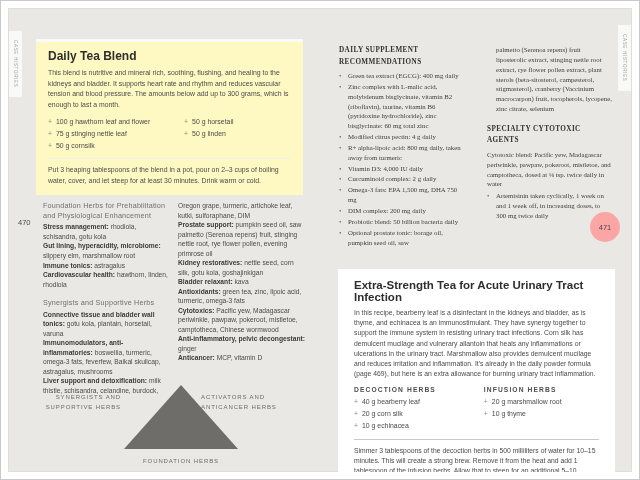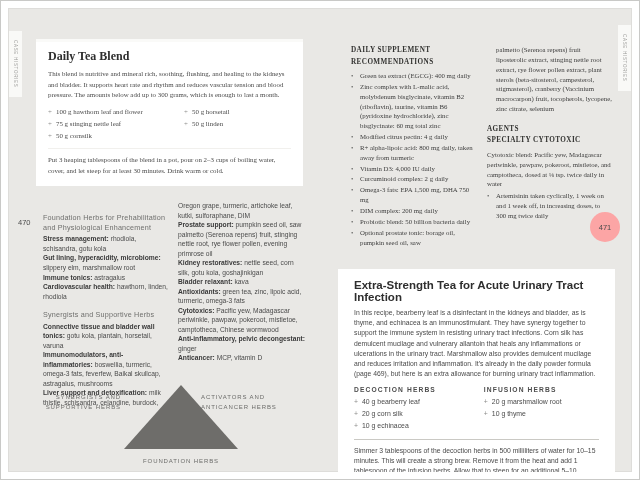--- a/index.html
+++ b/index.html
@@ -14,60 +14,60 @@
     background:#e9e8e5;border:1px solid #dedddา;border:1px solid #deddda;
   }
   
   .tab{position:absolute;width:13px;height:66px;background:#f9f9f7;
     display:flex;align-items:center;justify-content:center;}
   .tab-left{left:0;top:22px;}
   .tab-right{right:0;top:16px;}
   .tab span{writing-mode:vertical-rl;font-size:4.5px;letter-spacing:0.7px;color:#9a9a98;white-space:nowrap;}
 
   
-  .tea-box{position:absolute;left:27px;top:30px;width:267px;background:#ffffff;
-    padding:8px 12px 9px;box-sizing:border-box;font-family:Liberation Serif, serif;}
+  .tea-box{position:absolute;left:27px;top:30px;width:267px;background:#fef9c3;
+    padding:8px 12px 9px;box-sizing:border-box;}
   .tea-box .top-rule{height:3px;background:#fafaf8;margin:-8px -12px 7px;}
   .box-title{font-size:12px;font-weight:bold;color:#2e2e2e;margin:0 0 5px;}
   .box-para{font-size:6.9px;line-height:1.55;color:#4a4a4a;}
   .ing-cols{display:flex;margin-top:5px;}
   .ing-col1{width:56%;} .ing-col2{flex:1;}
   .li-row{display:flex;font-size:6.9px;color:#4a4a4a;line-height:1.75;}
   .li-marker{width:8px;flex:0 0 8px;color:#8d8d8b;}
   .tea-divider{border-top:1px solid #f1f0ed;margin:6px 0 6px;}
 
   
   .protocol-heading{position:absolute;left:27px;top:162px;width:267px;text-align:center;
     font-size:9.5px;letter-spacing:1.1px;color:#4c4c4c;line-height:1.45;}
   .protocol-cols{position:absolute;left:34px;top:192px;width:262px;display:flex;gap:9px;}
   .p-col{font-size:6.7px;line-height:1.42;color:#4a4a4a;}
   .p-col1{width:126px;flex:0 0 126px;} .p-col2{width:127px;flex:0 0 127px;}
   .blk-heading{font-size:7.2px;color:#6f6f6d;margin:9px 0 2px;line-height:1.35;letter-spacing:0.2px;}
-  .p-col .blk-heading:first-child{margin-top:12px;}
+  .p-col .blk-heading:first-child{margin-top:0;}
   .entry{margin:0;}
   .entry-label{color:#3a3a3a;}
 
   
   .triangle{position:absolute;left:115px;top:376px;width:0;height:0;
     border-left:57px solid transparent;border-right:57px solid transparent;
     border-bottom:64px solid #6e6d6a;}
   .tri-label{position:absolute;font-size:6px;letter-spacing:0.9px;color:#6b6b69;line-height:1.6;}
   .tri-left{left:14px;top:384px;width:98px;text-align:right;}
   .tri-right{left:192px;top:384px;width:104px;text-align:left;}
   .tri-bottom{left:96px;top:448px;width:152px;text-align:center;}
 
   .page-num-left{position:absolute;left:9px;top:209px;font-size:7.5px;color:#4c4c4c;}
   .page-circle{position:absolute;left:581px;top:203px;width:30px;height:30px;background:#fca5a5;
     border-radius:50%;display:flex;align-items:center;justify-content:center;
     font-size:7.5px;color:#4c4c4c;}
 
   
   .serif{font-family:"Liberation Serif",serif;}
   .supp-col{position:absolute;top:36px;width:125px;font-size:6.8px;line-height:1.45;color:#3d3d3d;}
-  .supp-col1{left:342px;} .supp-col2{left:478px;}
+  .supp-col1{left:330px;} .supp-col2{left:478px;}
   .supp-heading{font-weight:bold;font-size:7.2px;letter-spacing:0.4px;line-height:1.6;
     color:#333331;margin-bottom:3px;}
   .supp-col .li-row{font-size:6.8px;line-height:1.45;color:#3d3d3d;margin-bottom:1px;}
   .supp-col .li-marker{width:9px;flex:0 0 9px;color:#6a6a68;}
   .supp-cont{padding-left:9px;margin-bottom:10px;}
   .specialty-text{margin-bottom:2px;}
 
   
   .uti-box{position:absolute;left:329px;top:260px;width:277px;height:203px;overflow:hidden;
     background:#ffffff;padding:10px 16px;box-sizing:border-box;}
@@ -208,22 +208,22 @@
         <div class="li-row">
           <span class="li-marker">•</span>
           <span class="li-text">Optional prostate tonic: borage oil, pumpkin seed oil, saw</span>
         </div>
       </div>
   </div>
 
   <div class="supp-col supp-col2 serif">
     <div class="supp-cont">palmetto (Serenoa repens) fruit liposterolic extract, stinging nettle root extract, rye flower pollen extract, plant sterols (beta-sitosterol, campesterol, stigmasterol), cranberry (Vaccinium macrocarpon) fruit, tocopherols, lycopene, zinc citrate, selenium</div>
     <div class="supp-heading">
+      <div>SPECIALTY CYTOTOXIC</div>
       <div>AGENTS</div>
-      <div>SPECIALTY CYTOTOXIC</div>
     </div>
     <div class="specialty-text">Cytotoxic blend: Pacific yew, Madagascar periwinkle, pawpaw, pokeroot, mistletoe, and camptotheca, dosed at ⅛ tsp. twice daily in water</div>
     <div>
         <div class="li-row">
           <span class="li-marker">•</span>
           <span class="li-text">Artemisinin taken cyclically, 1 week on and 1 week off, in increasing doses, to 300 mg twice daily</span>
         </div>
       </div>
   </div>
 

